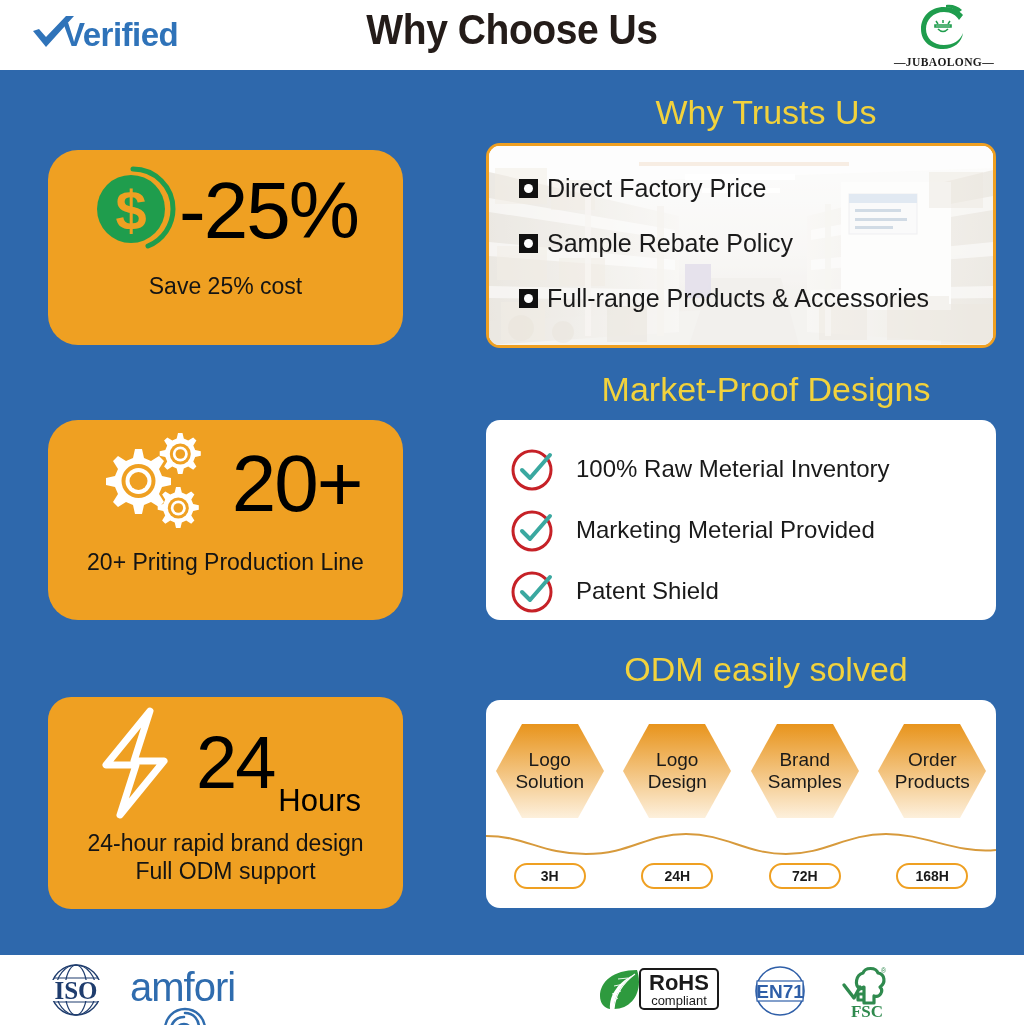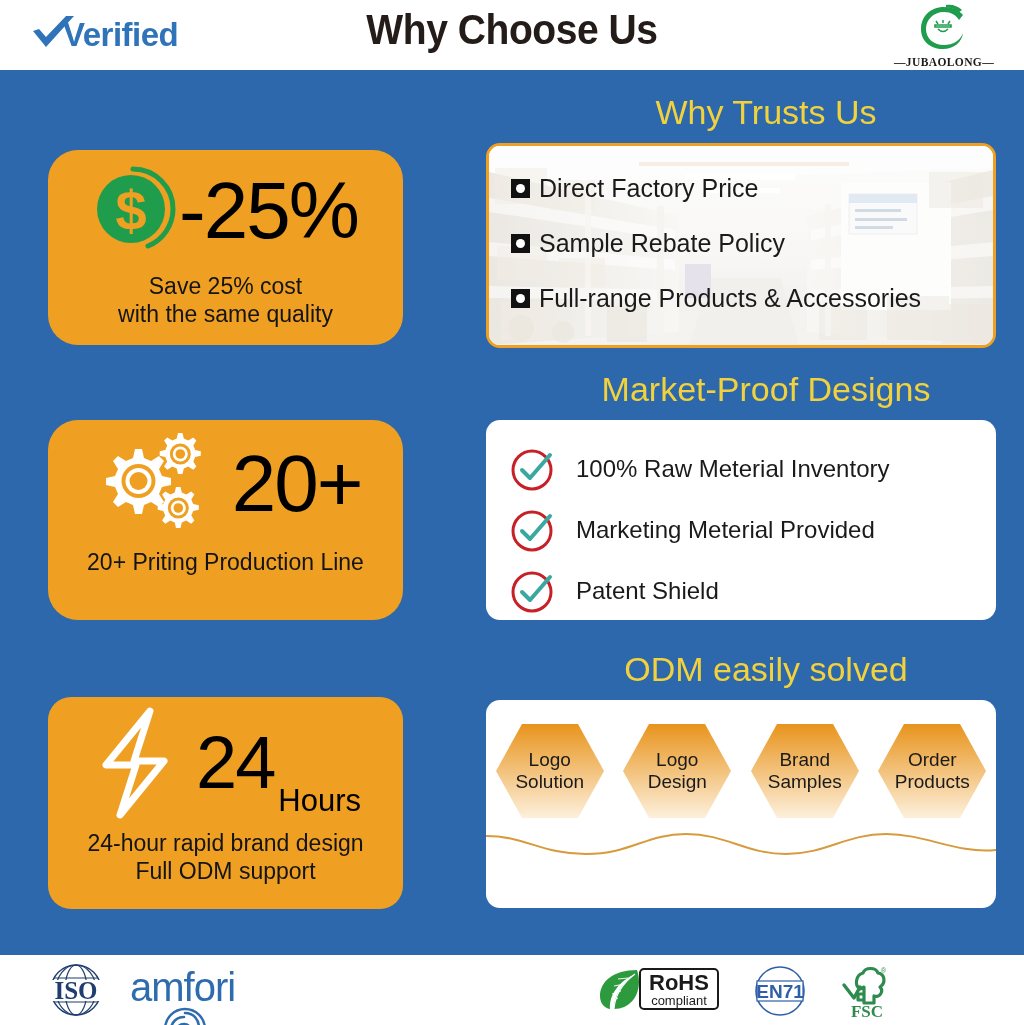--- a/index.html
+++ b/index.html
@@ -82,21 +82,21 @@
 
   .panel { position: absolute; left: 486px; width: 510px; }
 
   
   #panel-trust {
     top: 143px; height: 205px; border: 3px solid #efa022; border-radius: 14px;
     overflow: hidden; background: #f2f0ed;
   }
   #warehouse { position: absolute; inset: 0; }
   .trust-list {
-    position: relative; z-index: 3; padding: 28px 0 0 22px;
+    position: relative; z-index: 3; padding: 28px 0 0 30px;
   }
   .trust-item {
     display: flex; align-items: center; margin-bottom: 26px;
   }
   .trust-item:last-child { margin-bottom: 0; }
   .sqbullet {
     width: 19px; height: 19px; background: #111; display: inline-block;
     position: relative; flex: 0 0 auto; margin-right: 9px;
   }
   .sqbullet::after {
@@ -191,21 +191,20 @@
     <div class="ocard-top" style="height:122px;">
       <svg width="96" height="96" viewBox="0 0 96 96">
         <path d="M40 6 A40 40 0 0 1 80 46 A40 40 0 0 1 55 83" stroke="#1f9d4d" stroke-width="5" fill="none" stroke-linecap="round"></path>
         <circle cx="38" cy="46" r="34" fill="#1f9d4d"></circle>
         <text x="38" y="67" font-size="56" font-family="Liberation Sans, sans-serif" fill="#efa022" text-anchor="middle" font-weight="bold">$</text>
       </svg>
       <span class="bignum" style="margin-left:-10px;">-25%</span>
     </div>
     <div class="ocard-caption">
       <div>Save 25% cost</div>
-      <div>with the same quality</div>
     </div>
   </div>
 
   <div class="ocard" id="card-lines">
     <div class="ocard-top" style="height:128px;">
       <svg width="124" height="118" viewBox="0 0 124 118">
         <g fill="#ffffff">
           <path d="M45 24 l7 0 2 9 7 3 8-5 5 5 -5 8 3 7 9 2 0 7 -9 2 -3 7 5 8 -5 5 -8-5 -7 3 -2 9 -7 0 -2-9 -7-3 -8 5 -5-5 5-8 -3-7 -9-2 0-7 9-2 3-7 -5-8 5-5 8 5 7-3 Z"></path>
         </g>
         <circle cx="48.5" cy="56" r="17" fill="#efa022"></circle>
@@ -410,20 +409,26 @@
           <span>Order</span>
           <span>Products</span>
         </div>
       </div>
     </div>
 
     <svg id="wave" width="510" height="34" viewBox="0 0 510 34">
       <path d="M0 8 C 40 8 55 26 100 26 S 160 6 200 6 S 260 26 300 26 S 360 6 400 6 S 470 26 510 22" fill="none" stroke="#d79a3c" stroke-width="2"></path>
     </svg>
 
+    <div id="pillrow">
+      <div class="pill">3H</div>
+      <div class="pill">24H</div>
+      <div class="pill">72H</div>
+      <div class="pill">168H</div>
+    </div>
   </div>
 
   <div id="footer">
 
     <div class="cert" id="cert-iso">
       <svg width="76" height="54" viewBox="0 0 76 54">
         <circle cx="38" cy="27" r="25" fill="none" stroke="#1f3d6e" stroke-width="1.4"></circle>
         <ellipse cx="38" cy="27" rx="11" ry="25" fill="none" stroke="#1f3d6e" stroke-width="1.2"></ellipse>
         <ellipse cx="38" cy="27" rx="20" ry="25" fill="none" stroke="#1f3d6e" stroke-width="1.2"></ellipse>
         <path d="M13 27 H63 M16 15 H60 M16 39 H60" stroke="#1f3d6e" stroke-width="1.2" fill="none"></path>

